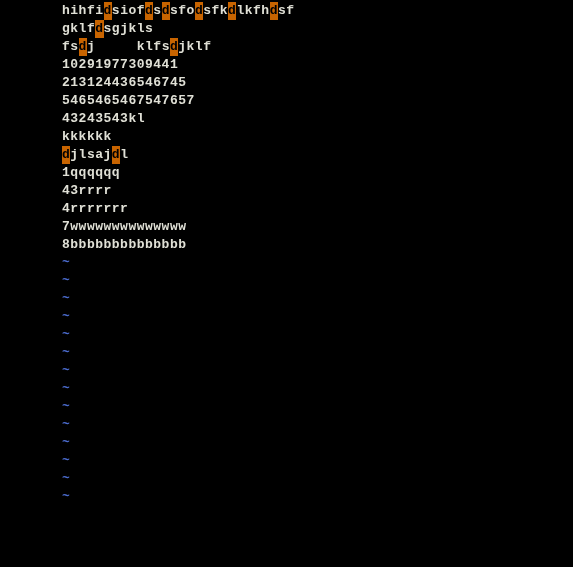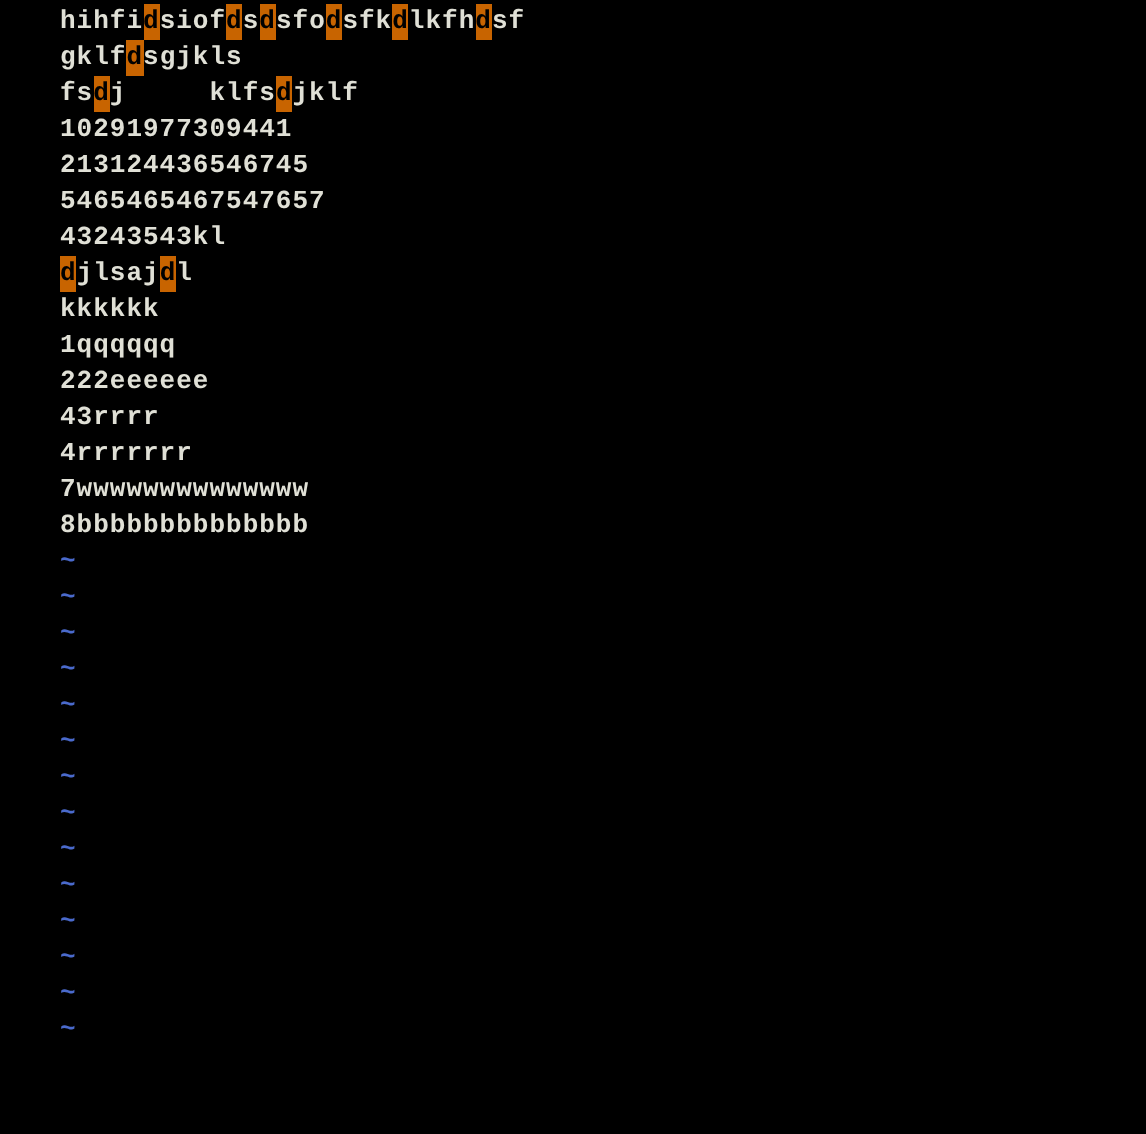--- a/index.html
+++ b/index.html
@@ -18,20 +18,21 @@
     font-weight: bold;
     letter-spacing: 0.5px;
   }
   .editor {
     padding: 2px 0 0 0;
   }
   .line {
     white-space: pre;
     height: 18px;
     padding-left: 30px;
+    margin-left: 32px;
   }
   .hl {
     background: #c86400;
     color: #000000;
     display: inline-block;
   }
   .tilde {
     color: #4a6acc;
   }
 </style>
@@ -40,24 +41,23 @@
 
 <div class="editor">
   <div id="content-area">
       <div class="line"><span>hihfi</span><span class="hl">d</span><span>siof</span><span class="hl">d</span><span>s</span><span class="hl">d</span><span>sfo</span><span class="hl">d</span><span>sfk</span><span class="hl">d</span><span>lkfh</span><span class="hl">d</span><span>sf</span></div>
       <div class="line"><span>gklf</span><span class="hl">d</span><span>sgjkls</span></div>
       <div class="line"><span>fs</span><span class="hl">d</span><span>j     klfs</span><span class="hl">d</span><span>jklf</span></div>
       <div class="line"><span>10291977309441</span></div>
       <div class="line"><span>213124436546745</span></div>
       <div class="line"><span>5465465467547657</span></div>
       <div class="line"><span>43243543kl</span></div>
+      <div class="line"><span>kkkkkk</span></div>
       <div class="line"><span class="hl">d</span><span>jlsaj</span><span class="hl">d</span><span>l</span></div>
-      <div class="line"><span>kkkkkk</span></div>
       <div class="line"><span>1qqqqqq</span></div>
-      <div class="line"><span>222eeeeee</span></div>
       <div class="line"><span>43rrrr</span></div>
       <div class="line"><span>4rrrrrrr</span></div>
       <div class="line"><span>7wwwwwwwwwwwwww</span></div>
       <div class="line"><span>8bbbbbbbbbbbbbb</span></div>
     </div>
   <div id="tilde-area">
       <div class="line"><span class="tilde">~</span></div>
       <div class="line"><span class="tilde">~</span></div>
       <div class="line"><span class="tilde">~</span></div>
       <div class="line"><span class="tilde">~</span></div>

